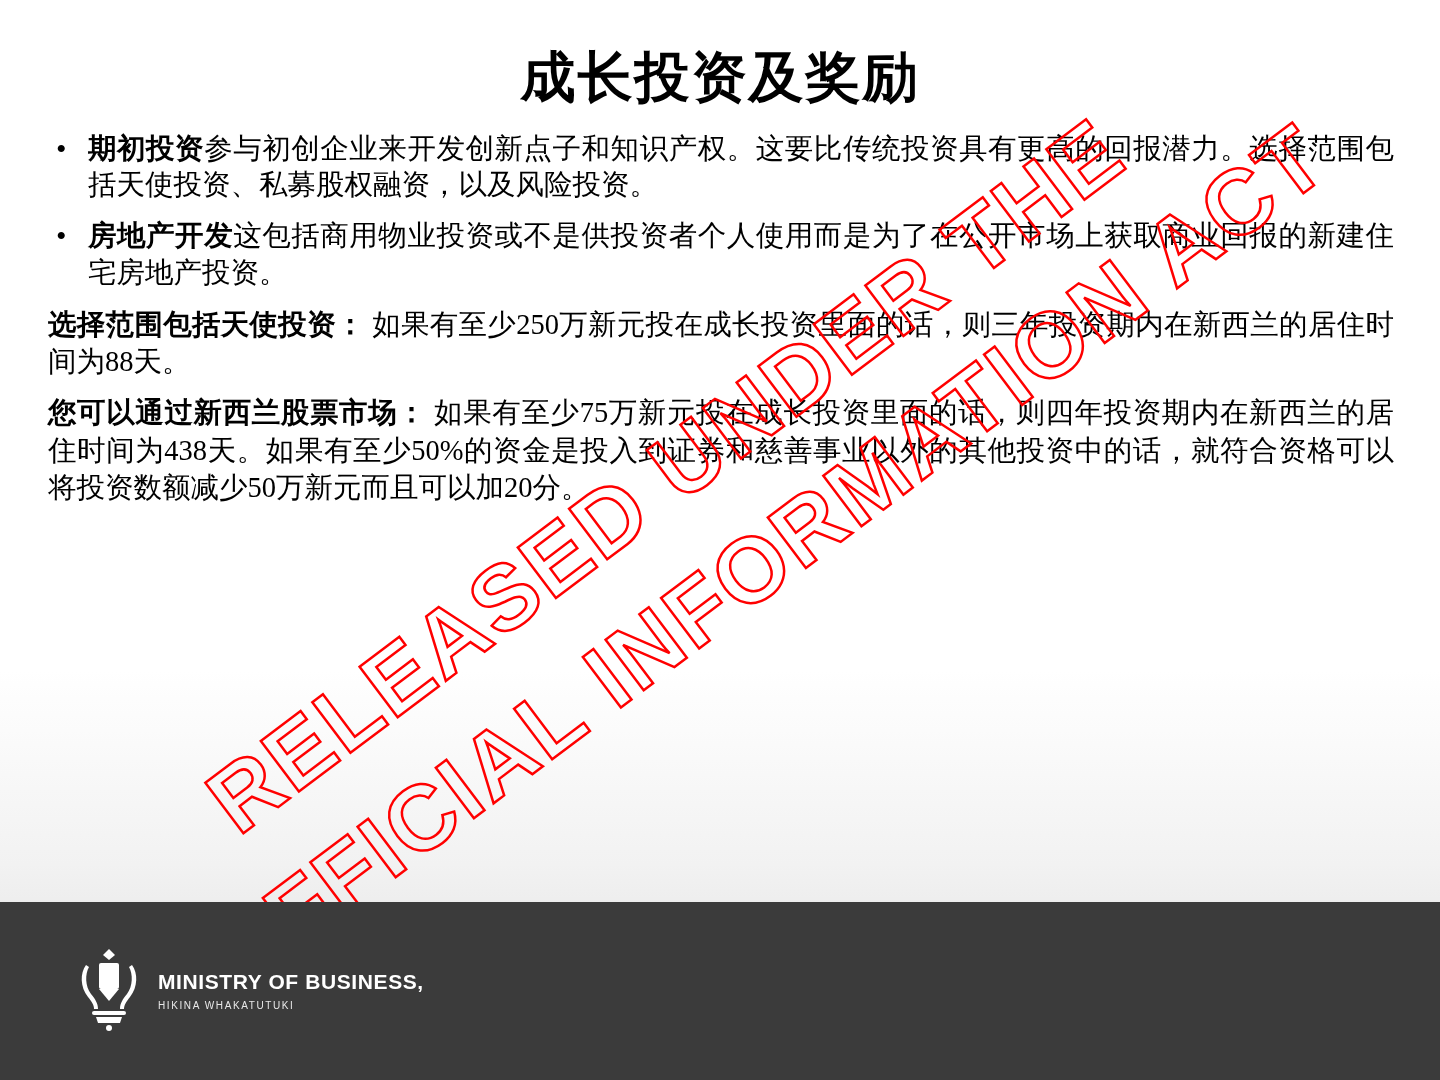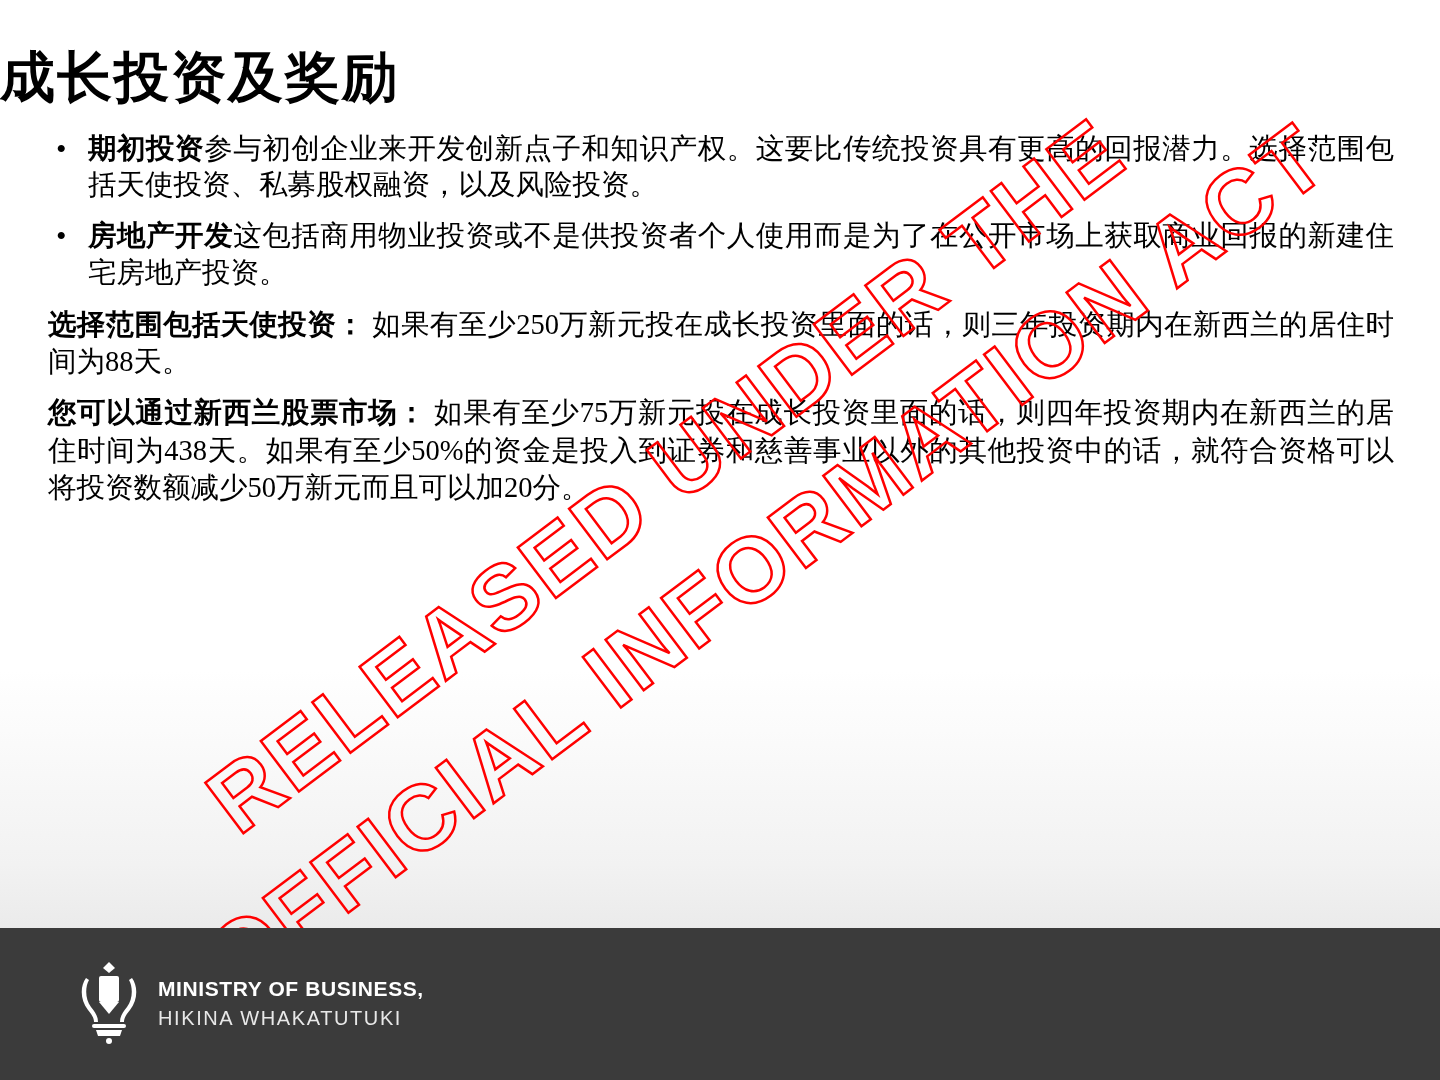--- a/index.html
+++ b/index.html
@@ -14,20 +14,21 @@
     overflow: hidden;
   }
   .slide {
     position: relative;
     width: 1440px;
     height: 1080px;
     background: linear-gradient(180deg, #ffffff 0%, #ffffff 62%, #f2f2f2 80%, #e3e3e3 92%, #dcdcdc 100%);
     overflow: hidden;
   }
   .slide-title {
+    text-align: center;
     font-family: "Liberation Serif", "DejaVu Serif", serif;
     font-weight: bold;
     font-size: 55px;
     letter-spacing: 2px;
     color: #000000;
     padding-top: 48px;
     margin: 0 0 22px 0;
     line-height: 1.1;
   }
   .body-area {
@@ -77,21 +78,21 @@
     font-size: 35px;
   }
   .bold-lead {
     font-weight: bold;
   }
   .footer-bar {
     position: absolute;
     left: 0;
     bottom: 0;
     width: 1440px;
-    height: 152px;
+    height: 178px;
     background: #3b3b3b;
   }
   .footer-inner {
     display: flex;
     align-items: center;
     height: 100%;
     padding-left: 76px;
   }
   .crest {
     width: 66px;
@@ -103,21 +104,21 @@
     color: #ffffff;
     font-family: "Liberation Sans", sans-serif;
     line-height: 1.18;
   }
   .mbie-l1, .mbie-l2 {
     font-weight: bold;
     font-size: 21px;
     letter-spacing: 0.6px;
   }
   .mbie-l3 {
-    font-size: 20px;
+    font-size: 10px;
     letter-spacing: 1.6px;
     margin-top: 5px;
     color: #e8e8e8;
   }
   .watermark {
     position: absolute;
     left: 0;
     top: 0;
     width: 1440px;
     height: 1080px;

